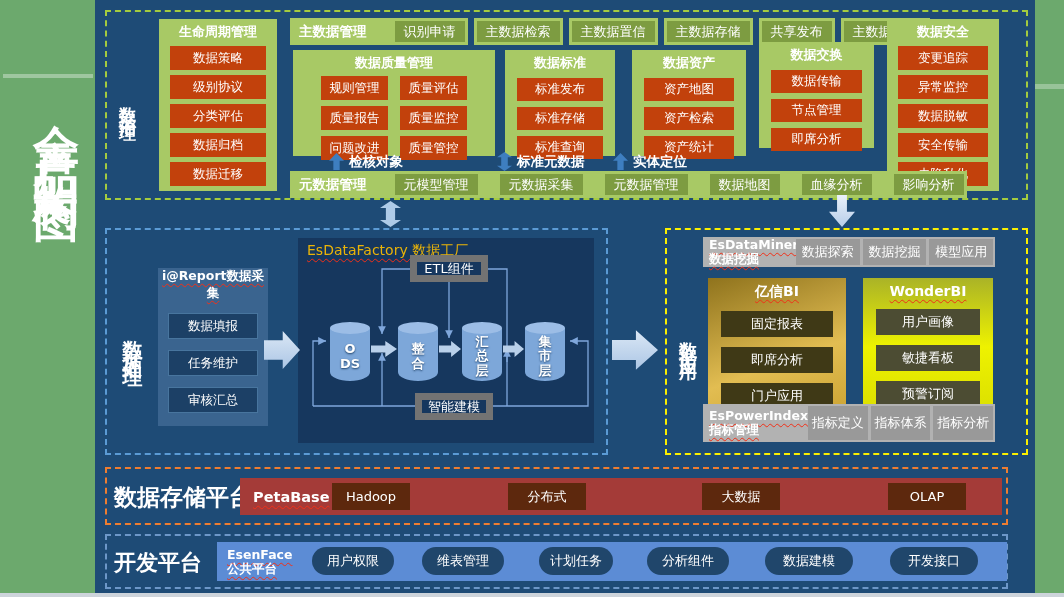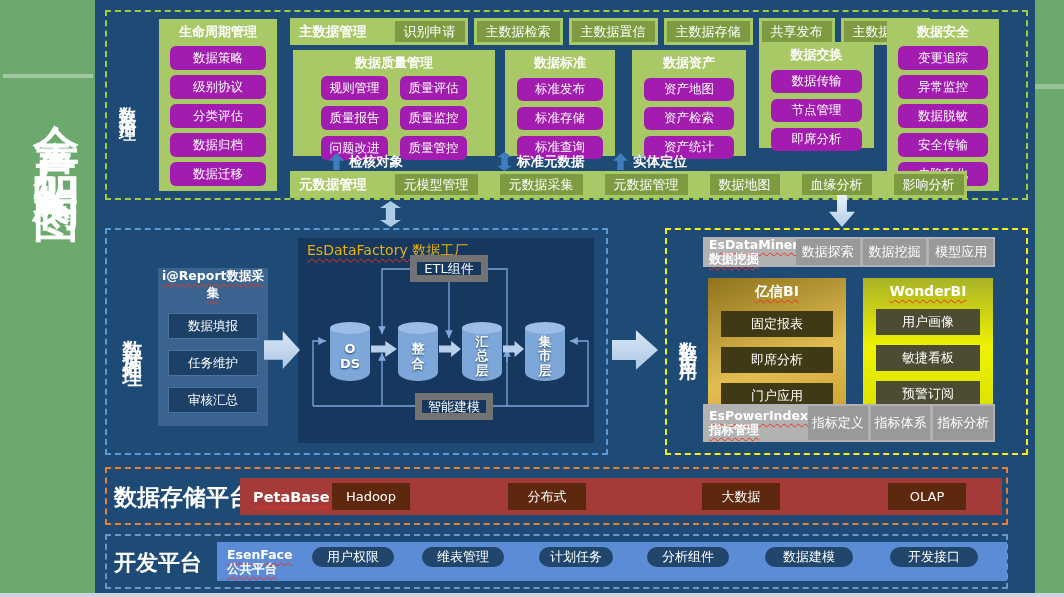--- a/index.html
+++ b/index.html
@@ -23,22 +23,22 @@
 
   .vlabel { position:absolute; writing-mode:vertical-rl; text-orientation:upright; color:#fff; font-weight:bold;
     top:50%; transform:translateY(-50%); }
   #gov  .vlabel { left:10px; font-size:17px; letter-spacing:6px; }
   #proc .vlabel { left:13px; font-size:20px; letter-spacing:9px; }
   #app  .vlabel { left:9px;  font-size:18px; letter-spacing:7px; }
 
   
   .gbox { position:absolute; background:#A8C965; }
   .gtitle { color:#fff; font-weight:bold; font-size:13px; text-align:center; padding-top:4px; }
-  .gitem { background:#a21caf; color:#fff; font-size:12.5px; display:flex; align-items:center; justify-content:center;
-    height:24px;border-radius:6px; }
+  .gitem { background:#c2410c; color:#fff; font-size:12.5px; display:flex; align-items:center; justify-content:center;
+    height:24px; }
   .gcol .gitem { margin:5px 11px 0; }
   #g-standard .gitem, #g-asset .gitem, #g-exchange .gitem { height:23px; margin:6px 12px 0; }
   .ggrid { display:grid; grid-template-columns:1fr 1fr; gap:6px 12px; padding:4px 28px 0; }
   .ggrid .gitem { margin:0; }
 
   #g-lifecycle { left:52px;  top:7px;  width:118px; height:172px; }
   #g-quality   { left:186px; top:38px; width:202px; height:106px; }
   #g-standard  { left:398px; top:38px; width:110px; height:106px; }
   #g-asset     { left:525px; top:38px; width:114px; height:106px; }
   #g-exchange  { left:652px; top:30px; width:115px; height:106px; }
@@ -118,21 +118,21 @@
   #dev   .platform-label { left:7px; top:12px; font-size:22px; }
   .red-bar { position:absolute; left:133px; top:9px; width:762px; height:37px; background:#A43B38; }
   .petabase { position:absolute; left:13px; top:50%; transform:translateY(-50%); color:#fff; font-weight:bold; font-size:14.5px; }
   .store-item { position:absolute; top:5px; height:27px; width:78px; background:#5D280D; color:#fff; font-size:13px;
     display:flex; align-items:center; justify-content:center; }
   #st-0 { left:92px; } #st-1 { left:268px; } #st-2 { left:462px; } #st-3 { left:648px; }
 
   .blue-bar { position:absolute; left:110px; top:6px; width:790px; height:39px; background:#5C8CD5; }
   .esenface { position:absolute; left:10px; top:50%; transform:translateY(-50%); line-height:1.12; }
   .esenface span { display:block; color:#fff; font-weight:bold; font-size:12.5px; }
-  .dev-item { position:absolute; top:5px; height:20px; background:#20466B; color:#fff; font-size:13px;
+  .dev-item { position:absolute; top:5px; height:28px; background:#20466B; color:#fff; font-size:13px;
     display:flex; align-items:center; justify-content:center;border-radius:14px; }
   #dv-0 { left:95px;  width:82px; } #dv-1 { left:205px; width:82px; } #dv-2 { left:322px; width:74px; }
   #dv-3 { left:430px; width:82px; } #dv-4 { left:548px; width:88px; } #dv-5 { left:673px; width:88px; }
 
   .wavy { text-decoration-line:underline; text-decoration-style:wavy; text-decoration-color:#F03018;
     text-decoration-thickness:1px; text-underline-offset:3px; }
 </style>
 </head>
 <body>
 

